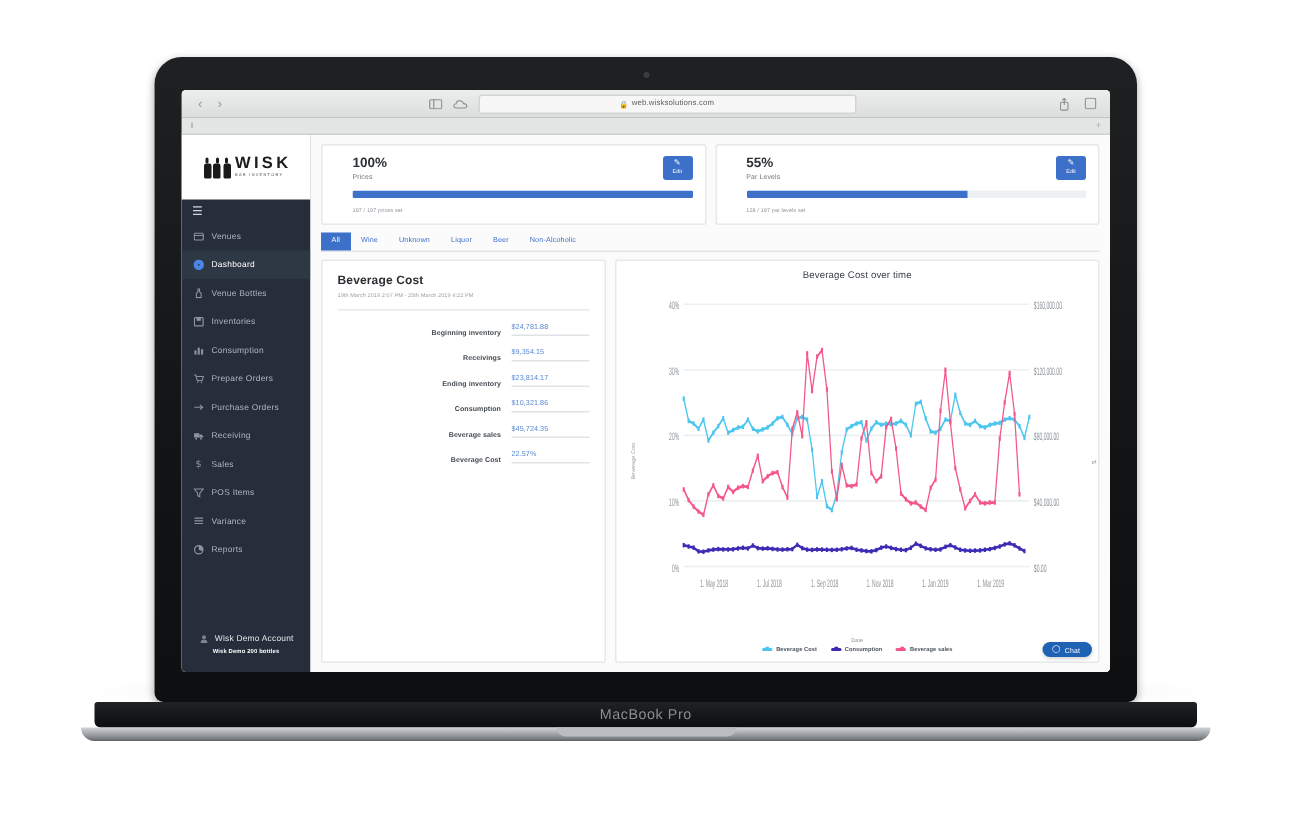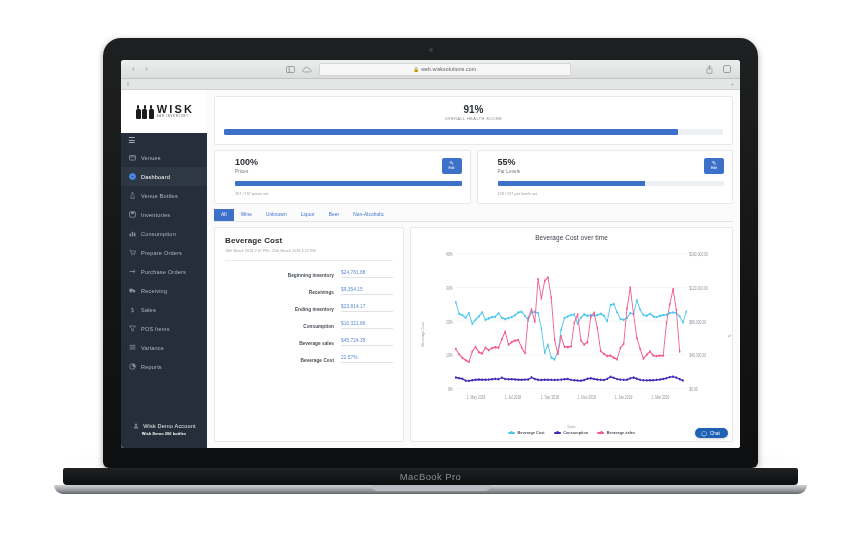--- a/index.html
+++ b/index.html
@@ -400,27 +400,20 @@
                       </svg>
                     </span>
                   <span class="acct-name">Wisk Demo Account</span>
                 </div>
                 <div class="acct-sub">Wisk Demo 200 bottles</div>
               </div>
             </div>
 
             <div class="main">
 
-              <div class="card health">
-                <div class="health-pct">91%</div>
-                <div class="health-label">OVERALL HEALTH SCORE</div>
-                <div class="bar-outer">
-                  <div class="bar-fill" id="health-fill" style="width: 91%; background: rgb(61, 112, 201);"></div>
-                </div>
-              </div>
 
               <div class="kpis">
                 <div class="card kpi">
                   <div class="kpi-top">
                     <div>
                       <div class="kpi-pct">100%</div>
                       <div class="kpi-name">Prices</div>
                     </div>
                     <button class="edit-btn">
                       <span class="pen">✎</span>

